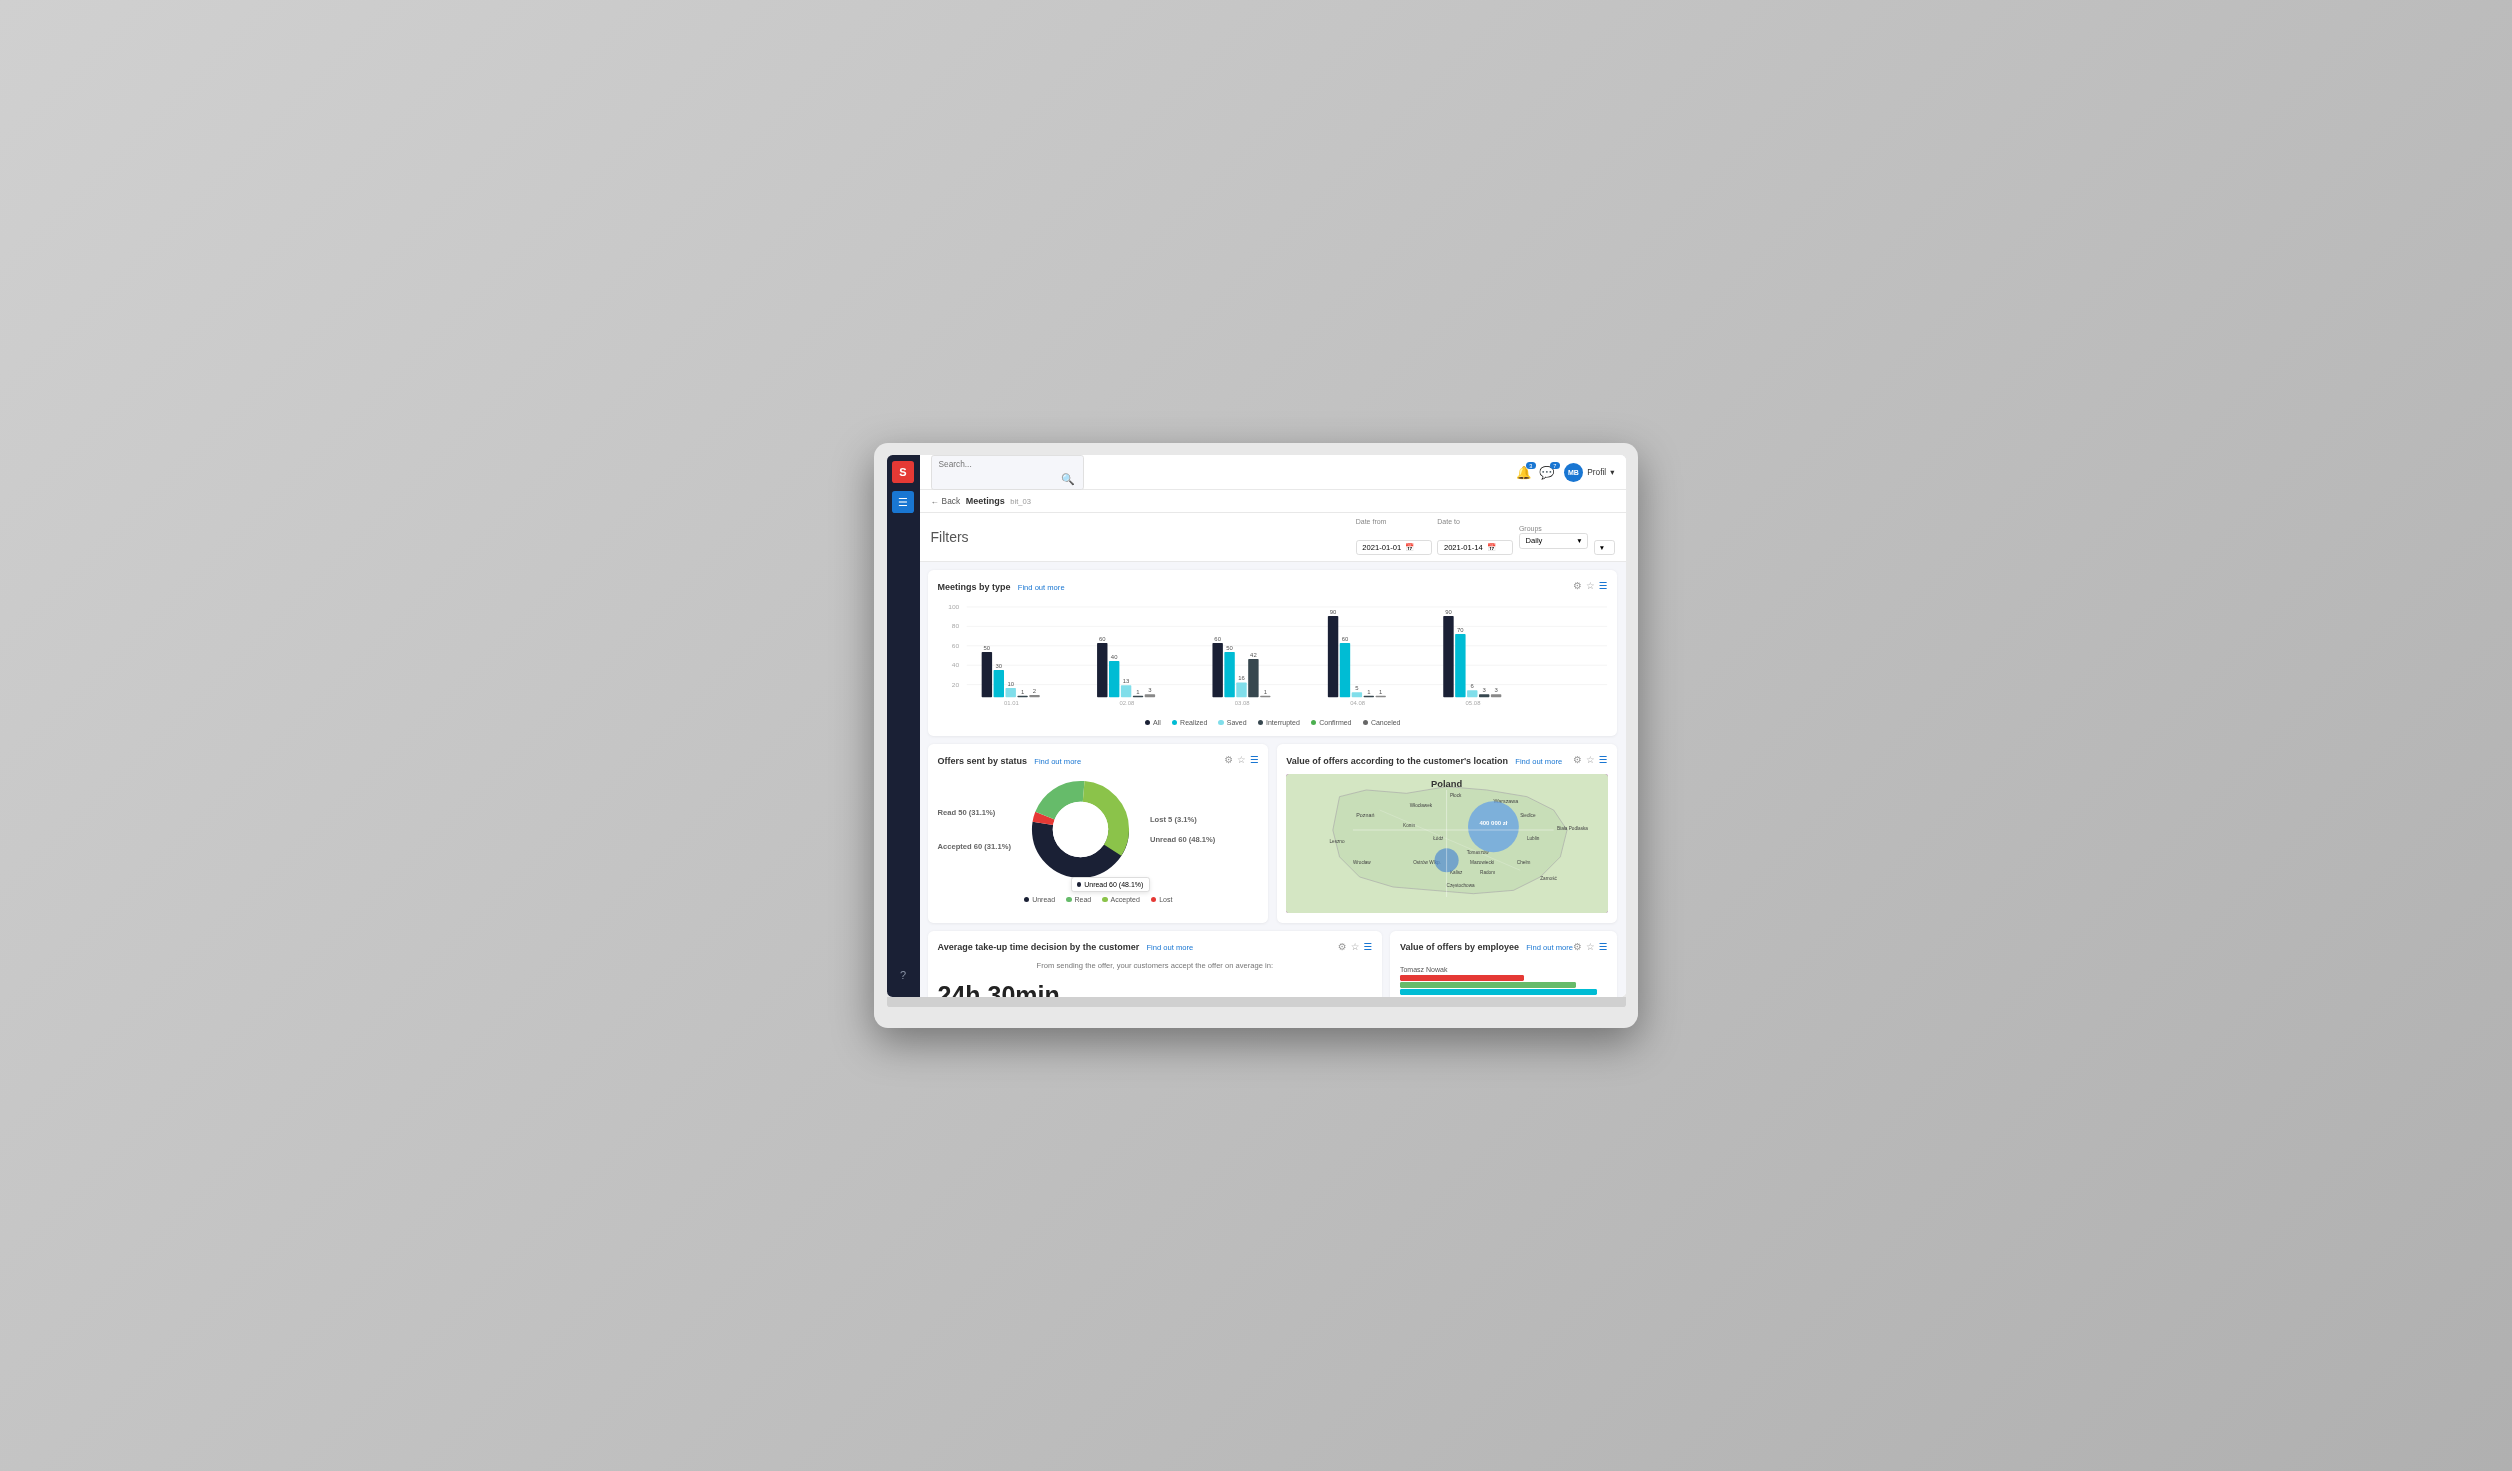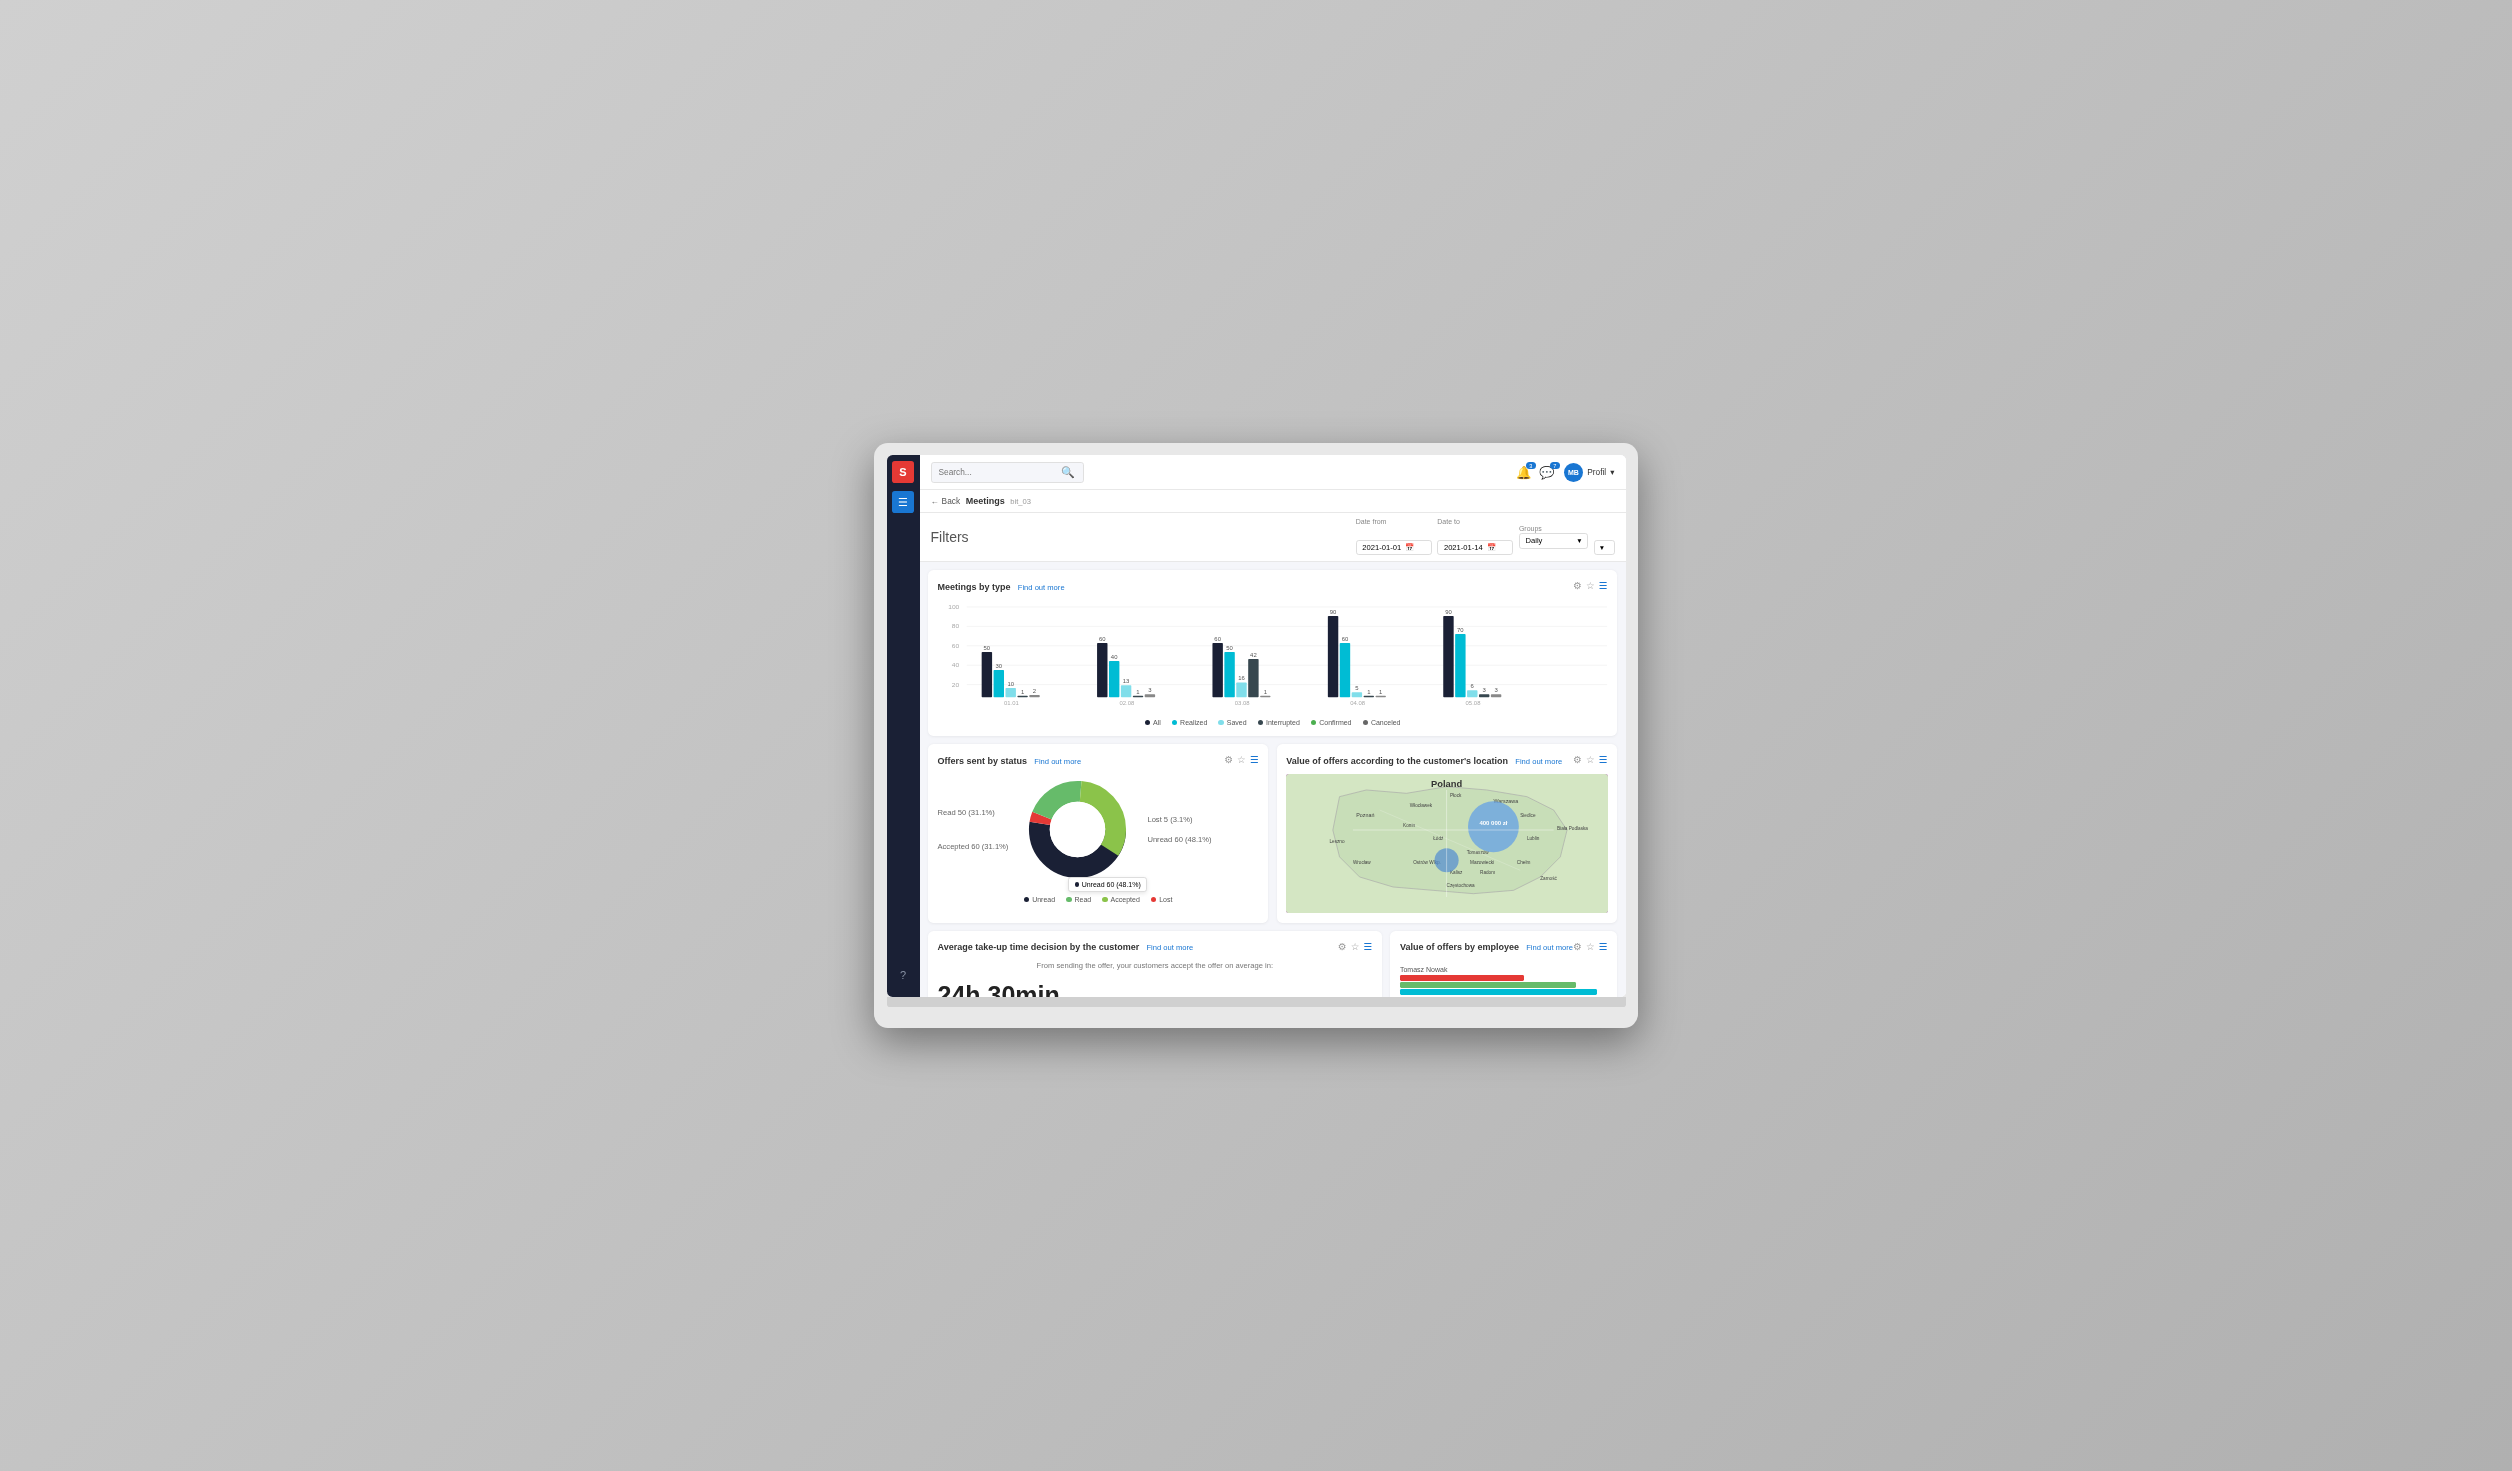--- a/index.html
+++ b/index.html
@@ -89,27 +89,28 @@
       height: 35px;
       display: flex;
       align-items: center;
       padding: 0 11px;
       border-bottom: 0.7px solid #e8e8e8;
       gap: 8.3px;
       flex-shrink: 0;
     }
     .search-box {
       display: flex;
-      align-items: center;
+      align-items: flex-end;
       background: #f5f6fa;
       border: 0.7px solid #e0e0e0;
       border-radius: 2.8px;
       padding: 2.8px 7px;
       width: 153px;
       gap: 4.2px;
+      flex-direction: column;
     }
     .search-box input {
       border: none;
       background: transparent;
       outline: none;
       font-size: 8.3px;
       color: #666;
       width: 100%;
     }
     .header-right {
@@ -332,20 +333,21 @@
       gap: 14px;
     }
     .donut-labels {
       display: flex;
       flex-direction: column;
       gap: 4.2px;
       font-size: 7.6px;
     }
     .donut-label-item {
       color: #666;
+      font-weight: bold;
     }
     .donut-chart-wrap {
       position: relative;
       width: 111px;
       height: 111px;
       flex-shrink: 0;
     }
     .donut-tooltip {
       position: absolute;
       bottom: -7px;

